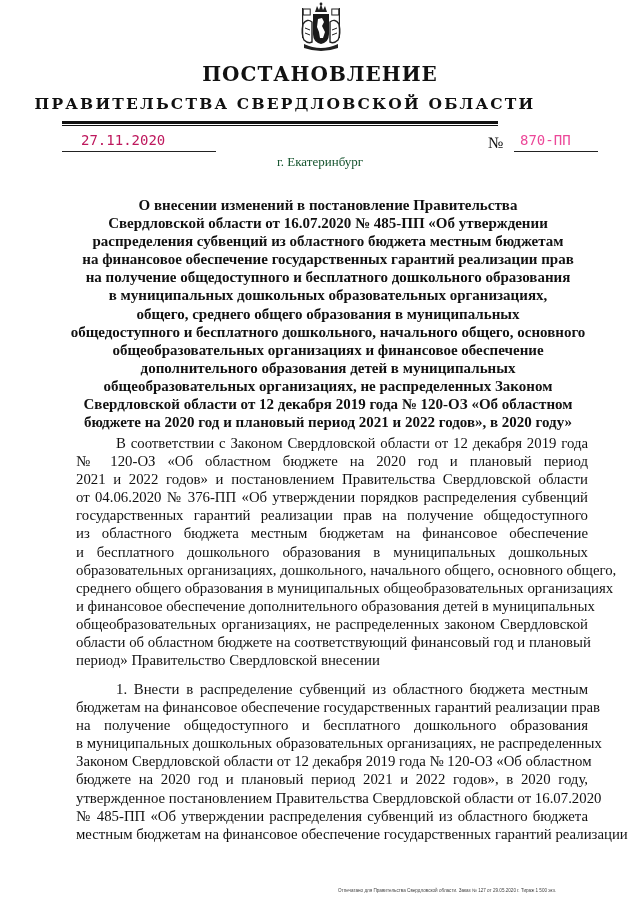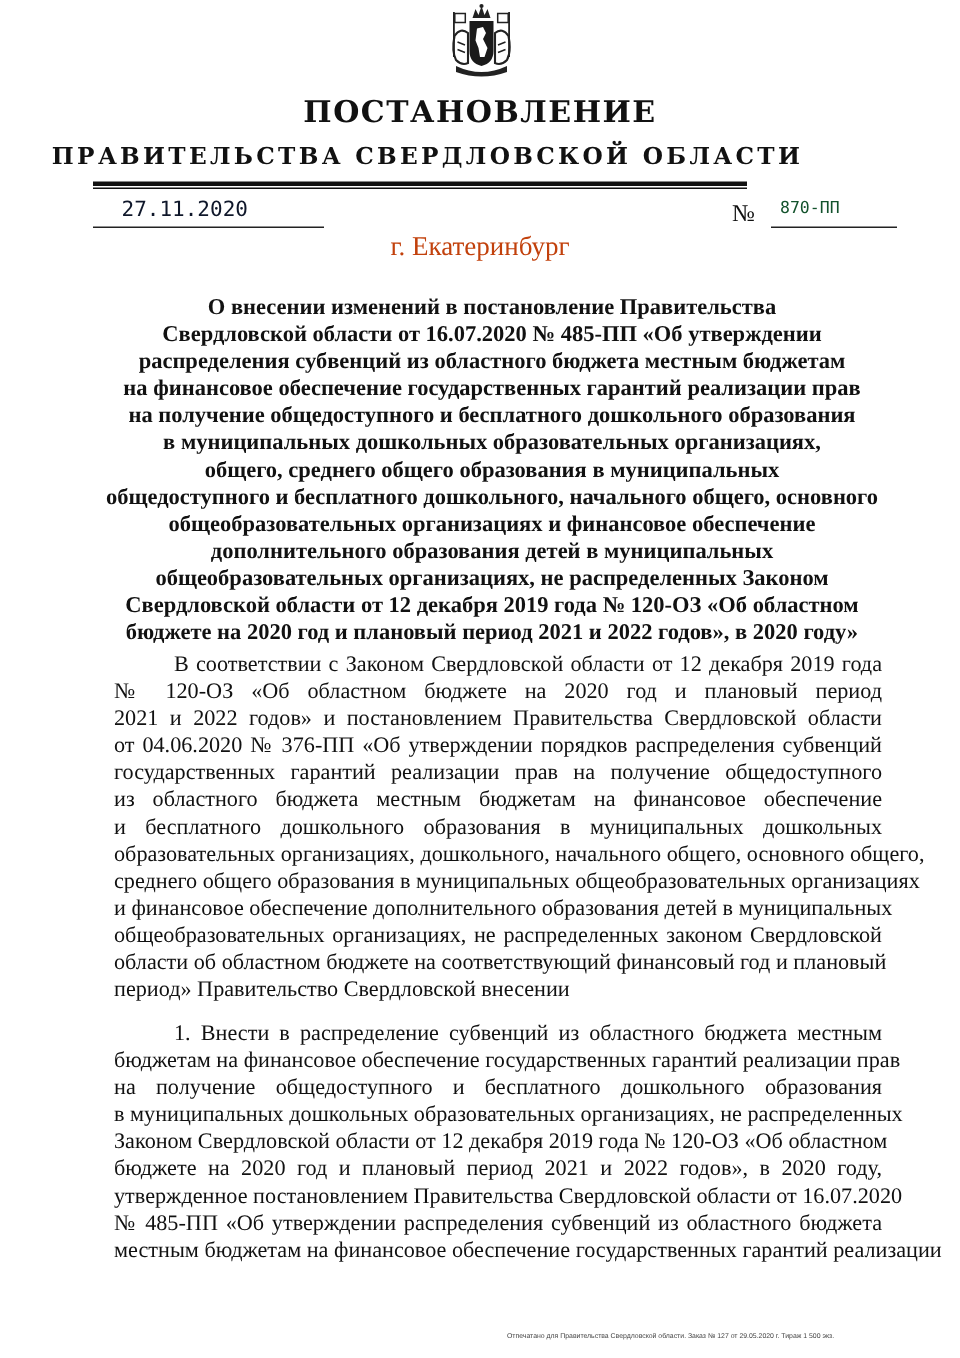--- a/index.html
+++ b/index.html
@@ -15,28 +15,28 @@
   .title-sub {
     position: absolute; left: 0; width: 570px; top: 94px; text-align: center;
     font-family: "DejaVu Serif", serif; font-weight: bold; font-size: 15.5px; letter-spacing: 2.2px; color: #111;
   }
   .rule-thick { position: absolute; left: 62px; width: 436px; top: 121px; height: 2.5px; background: #111; }
   .rule-thin { position: absolute; left: 62px; width: 436px; top: 125px; height: 1px; background: #111; }
 
   .date-line { position: absolute; left: 62px; width: 154px; top: 151px; height: 1px; background: #222; }
   .date-val {
     position: absolute; left: 81px; top: 132px;
-    font-family: "DejaVu Sans Mono", monospace; font-size: 14px; color: #0f172a;
+    font-family: "DejaVu Sans Mono", monospace; font-size: 14px; color: #be185d;
   }
   .num-label { position: absolute; left: 488px; top: 134px; font-family: "Liberation Serif", serif; font-size: 16px; color: #111; }
   .num-line { position: absolute; left: 514px; width: 84px; top: 151px; height: 1px; background: #222; }
-  .num-val { position: absolute; left: 520px; top: 132px; font-family: "DejaVu Sans Mono", monospace; font-size: 11px; color: #14532d; }
+  .num-val { position: absolute; left: 520px; top: 132px; font-family: "DejaVu Sans Mono", monospace; font-size: 14px; color: #ec4899; }
   .city {
     position: absolute; left: 0; width: 640px; top: 154px; text-align: center;
-    font-family: "Liberation Serif", serif; font-size: 18px; color: #c2410c;
+    font-family: "Liberation Serif", serif; font-size: 13px; color: #14532d;
   }
 
   .subject {
     position: absolute; left: 62px; width: 532px; top: 196px; text-align: center;
     font-family: "Liberation Serif", serif; font-weight: bold; font-size: 15px; line-height: 18.1px; color: #111;
   }
   .subject div { white-space: nowrap; }
 
   .body-text {
     position: absolute; left: 76px; width: 512px;

